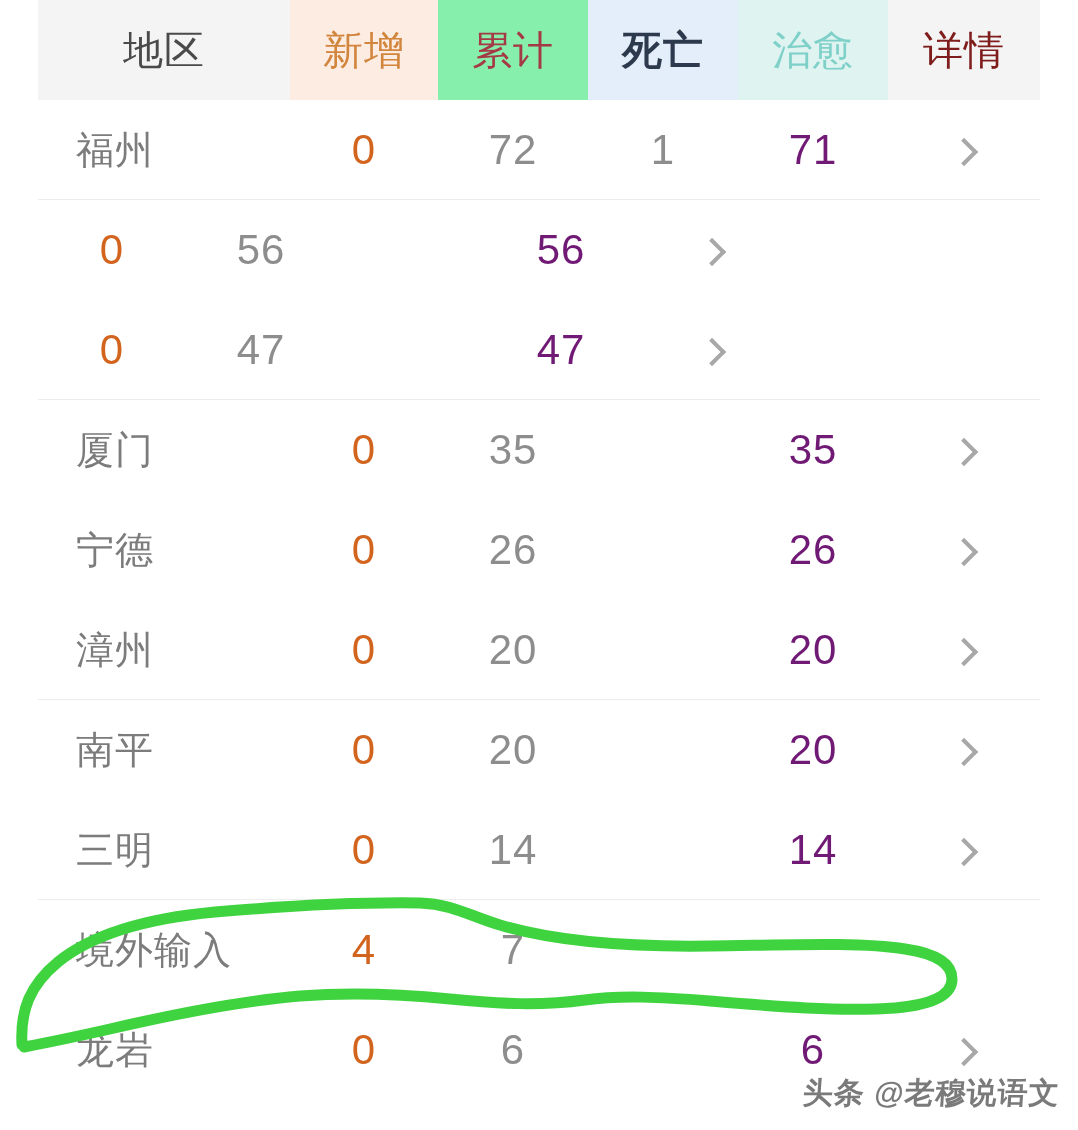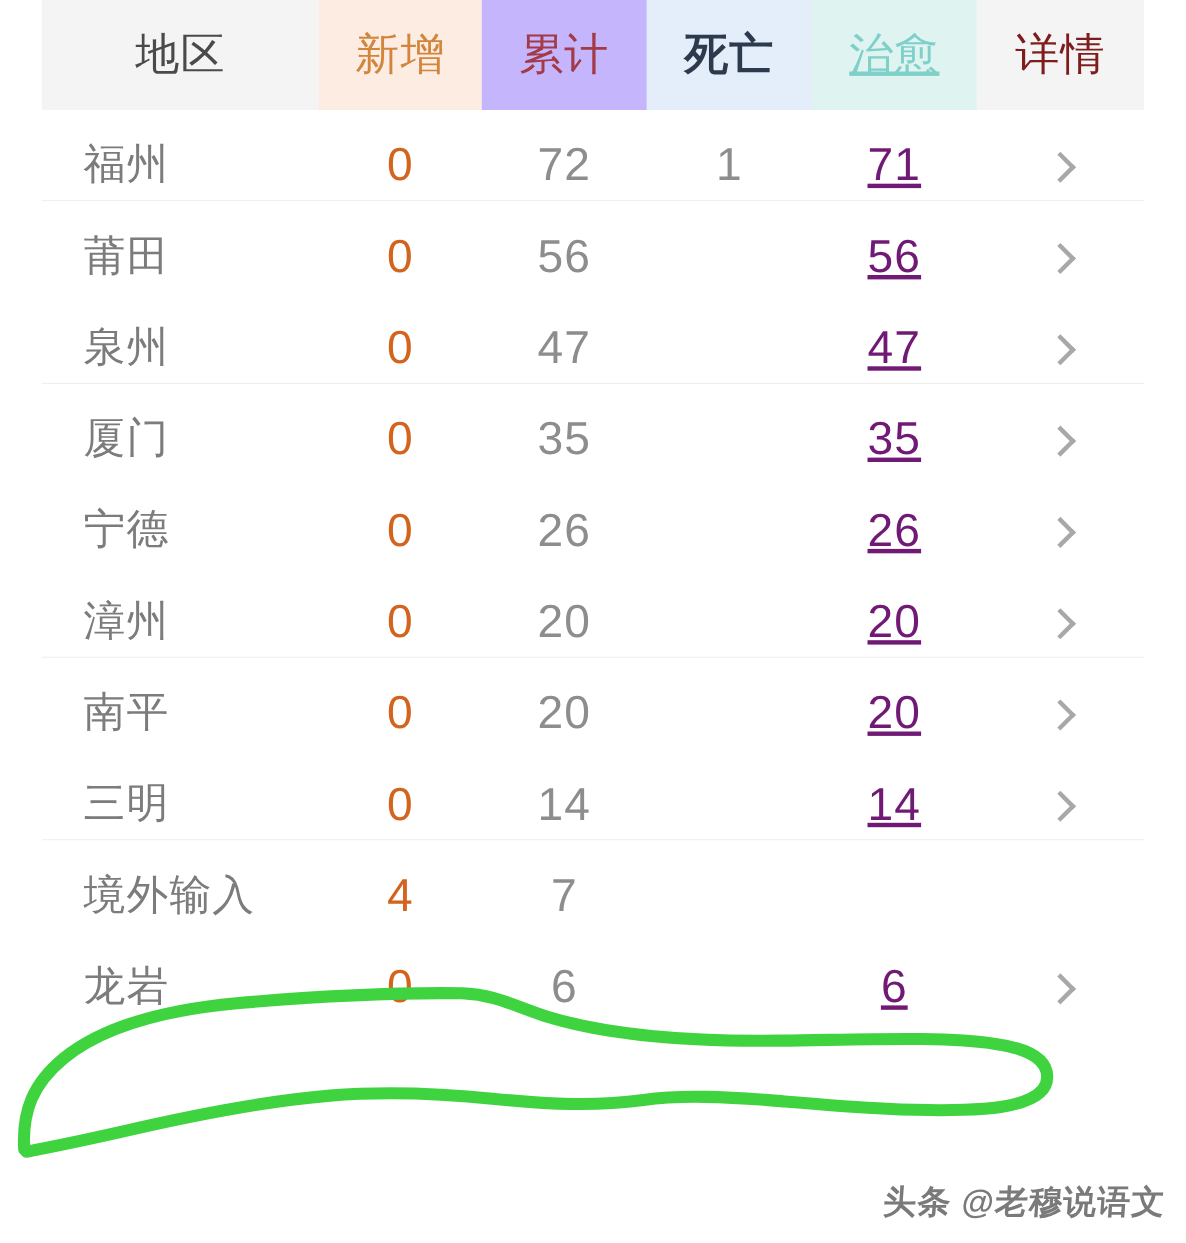--- a/index.html
+++ b/index.html
@@ -44,33 +44,33 @@
     color:#6d6d6d;
     letter-spacing:1px;
     white-space:nowrap;
     overflow:hidden;
   }
   
   .c-region{width:252px;}
   .c-new{width:148px;}
   .c-total{width:150px;}
   .c-death{width:150px;}
-  .c-cured{width:150px;text-decoration:underline;}
+  .c-cured{width:150px;}
   .c-detail{width:152px;}
 
   .hdr-region{background:#f4f4f5;color:#4a4a4a;}
   .hdr-new{background:#fcece2;color:#d2853c;}
   .hdr-total{background:#f6e5e6;color:#a33a46;}
   .hdr-death{background:#e4edfa;color:#2d3a4d;}
   .hdr-cured{background:#dff4f1;color:#7fd0c8;}
   .hdr-detail{background:#f4f4f5;color:#4a4a4a;}
 
   
   .data-row{
-    height:83px;
+    height:100px;
     background:#ffffff;
     position:relative;
   }
   .data-row .cell{
     height:100px;
     line-height:100px;
     font-size:42px;
     color:#8d8d8d;
     font-weight:300;
   }
@@ -139,45 +139,43 @@
 </head>
 <body>
 
 <div id="top-sliver" style="background: linear-gradient(to right, rgb(244, 244, 245) 0%, rgb(244, 244, 245) 25.1%, rgb(252, 236, 226) 25.1%, rgb(252, 236, 226) 39.9%, rgb(246, 229, 230) 39.9%, rgb(246, 229, 230) 54.9%, rgb(228, 237, 250) 54.9%, rgb(228, 237, 250) 69.9%, rgb(223, 244, 241) 69.9%, rgb(223, 244, 241) 84.9%, rgb(244, 244, 245) 84.9%, rgb(244, 244, 245) 100%);"></div>
 
 <div id="table-wrap">
 
   <div class="row" id="header-row">
     <div class="cell c-region hdr-region" style="background: rgb(244, 244, 245); color: rgb(74, 74, 74);">地区</div>
     <div class="cell c-new hdr-new" style="background: rgb(252, 236, 226); color: rgb(210, 133, 60);">新增</div>
-    <div class="cell c-total hdr-total" style="background: #c4b5fd; color: rgb(163, 58, 70);">累计</div>
+    <div class="cell c-total hdr-total" style="background: #86efac; color: rgb(163, 58, 70);">累计</div>
     <div class="cell c-death hdr-death" style="background: rgb(228, 237, 250); color: rgb(45, 58, 77); font-weight: bold;">死亡</div>
     <div class="cell c-cured hdr-cured" style="background: rgb(223, 244, 241); color: rgb(127, 208, 200);">治愈</div>
     <div class="cell c-detail hdr-detail" style="background: rgb(244, 244, 245); color: #7f1d1d;">详情</div>
   </div>
 
   <div id="table-body">
       <div class="row data-row sep">
         <div class="cell c-region">福州</div>
         <div class="cell c-new">0</div>
         <div class="cell c-total">72</div>
         <div class="cell c-death">1</div>
         <div class="cell c-cured">71</div>
         <div class="cell c-detail"><span class="chev"></span></div>
       </div>
       <div class="row data-row">
-        <div class="cell c-region">莆田</div>
         <div class="cell c-new">0</div>
         <div class="cell c-total">56</div>
         <div class="cell c-death"></div>
         <div class="cell c-cured">56</div>
         <div class="cell c-detail"><span class="chev"></span></div>
       </div>
       <div class="row data-row sep">
-        <div class="cell c-region">泉州</div>
         <div class="cell c-new">0</div>
         <div class="cell c-total">47</div>
         <div class="cell c-death"></div>
         <div class="cell c-cured">47</div>
         <div class="cell c-detail"><span class="chev"></span></div>
       </div>
       <div class="row data-row">
         <div class="cell c-region">厦门</div>
         <div class="cell c-new">0</div>
         <div class="cell c-total">35</div>

